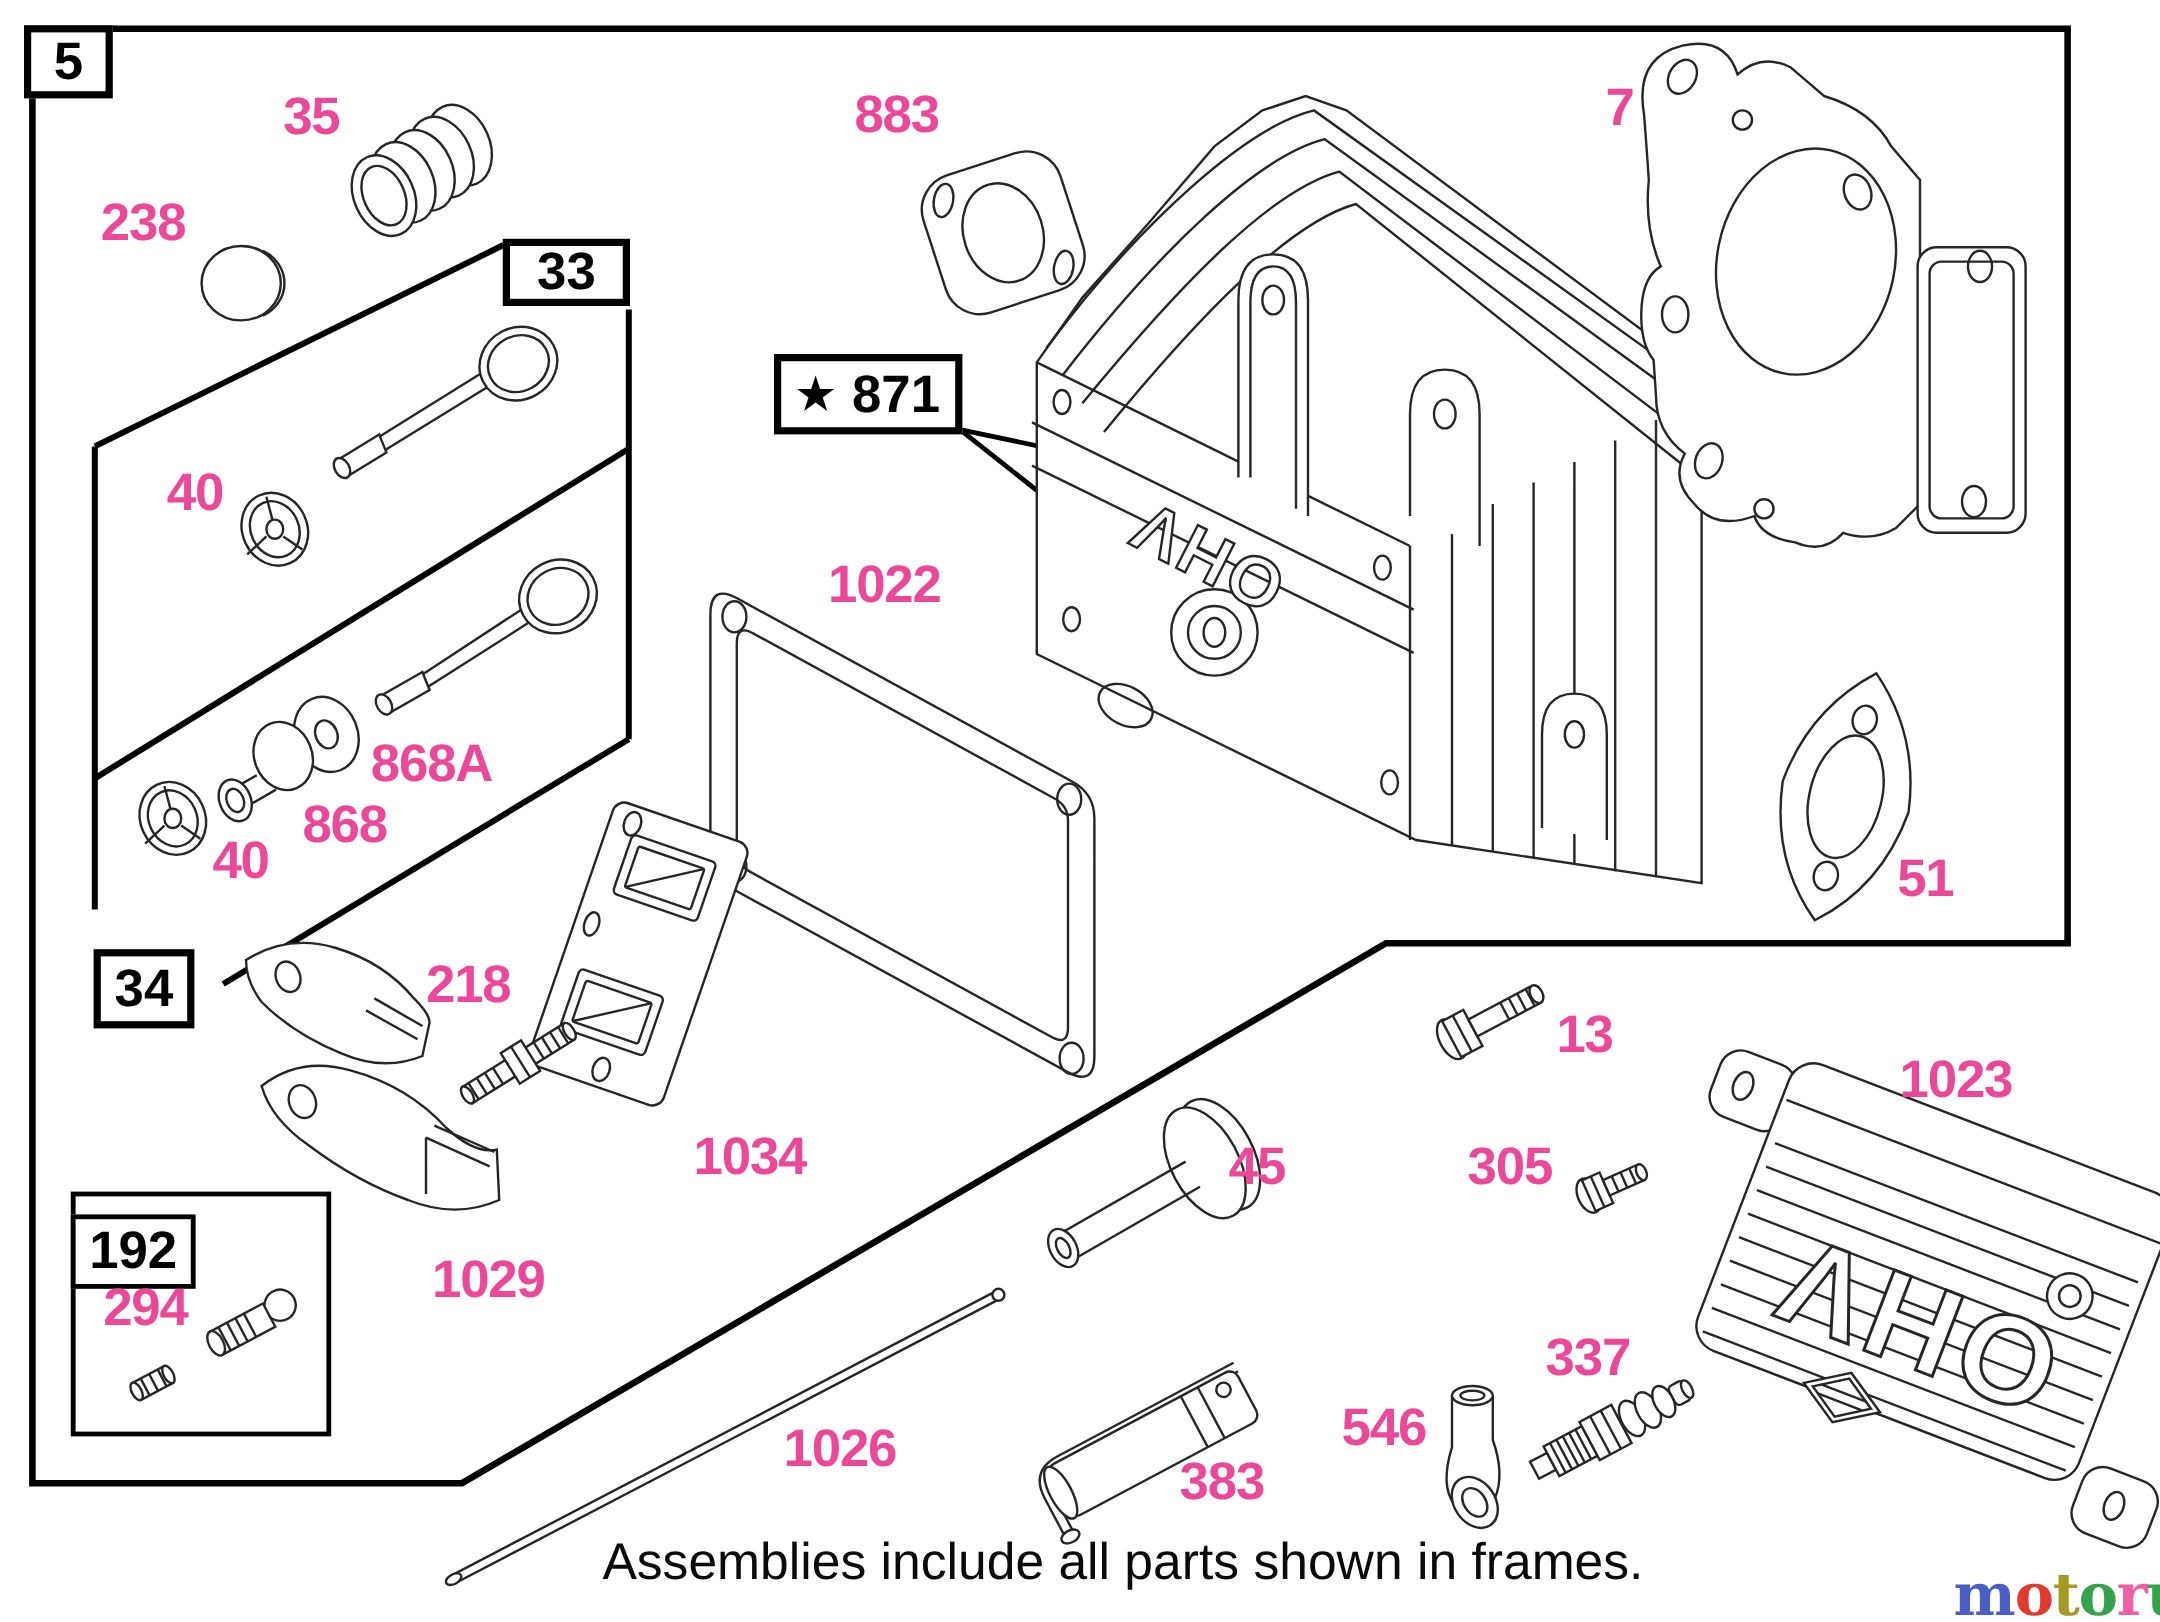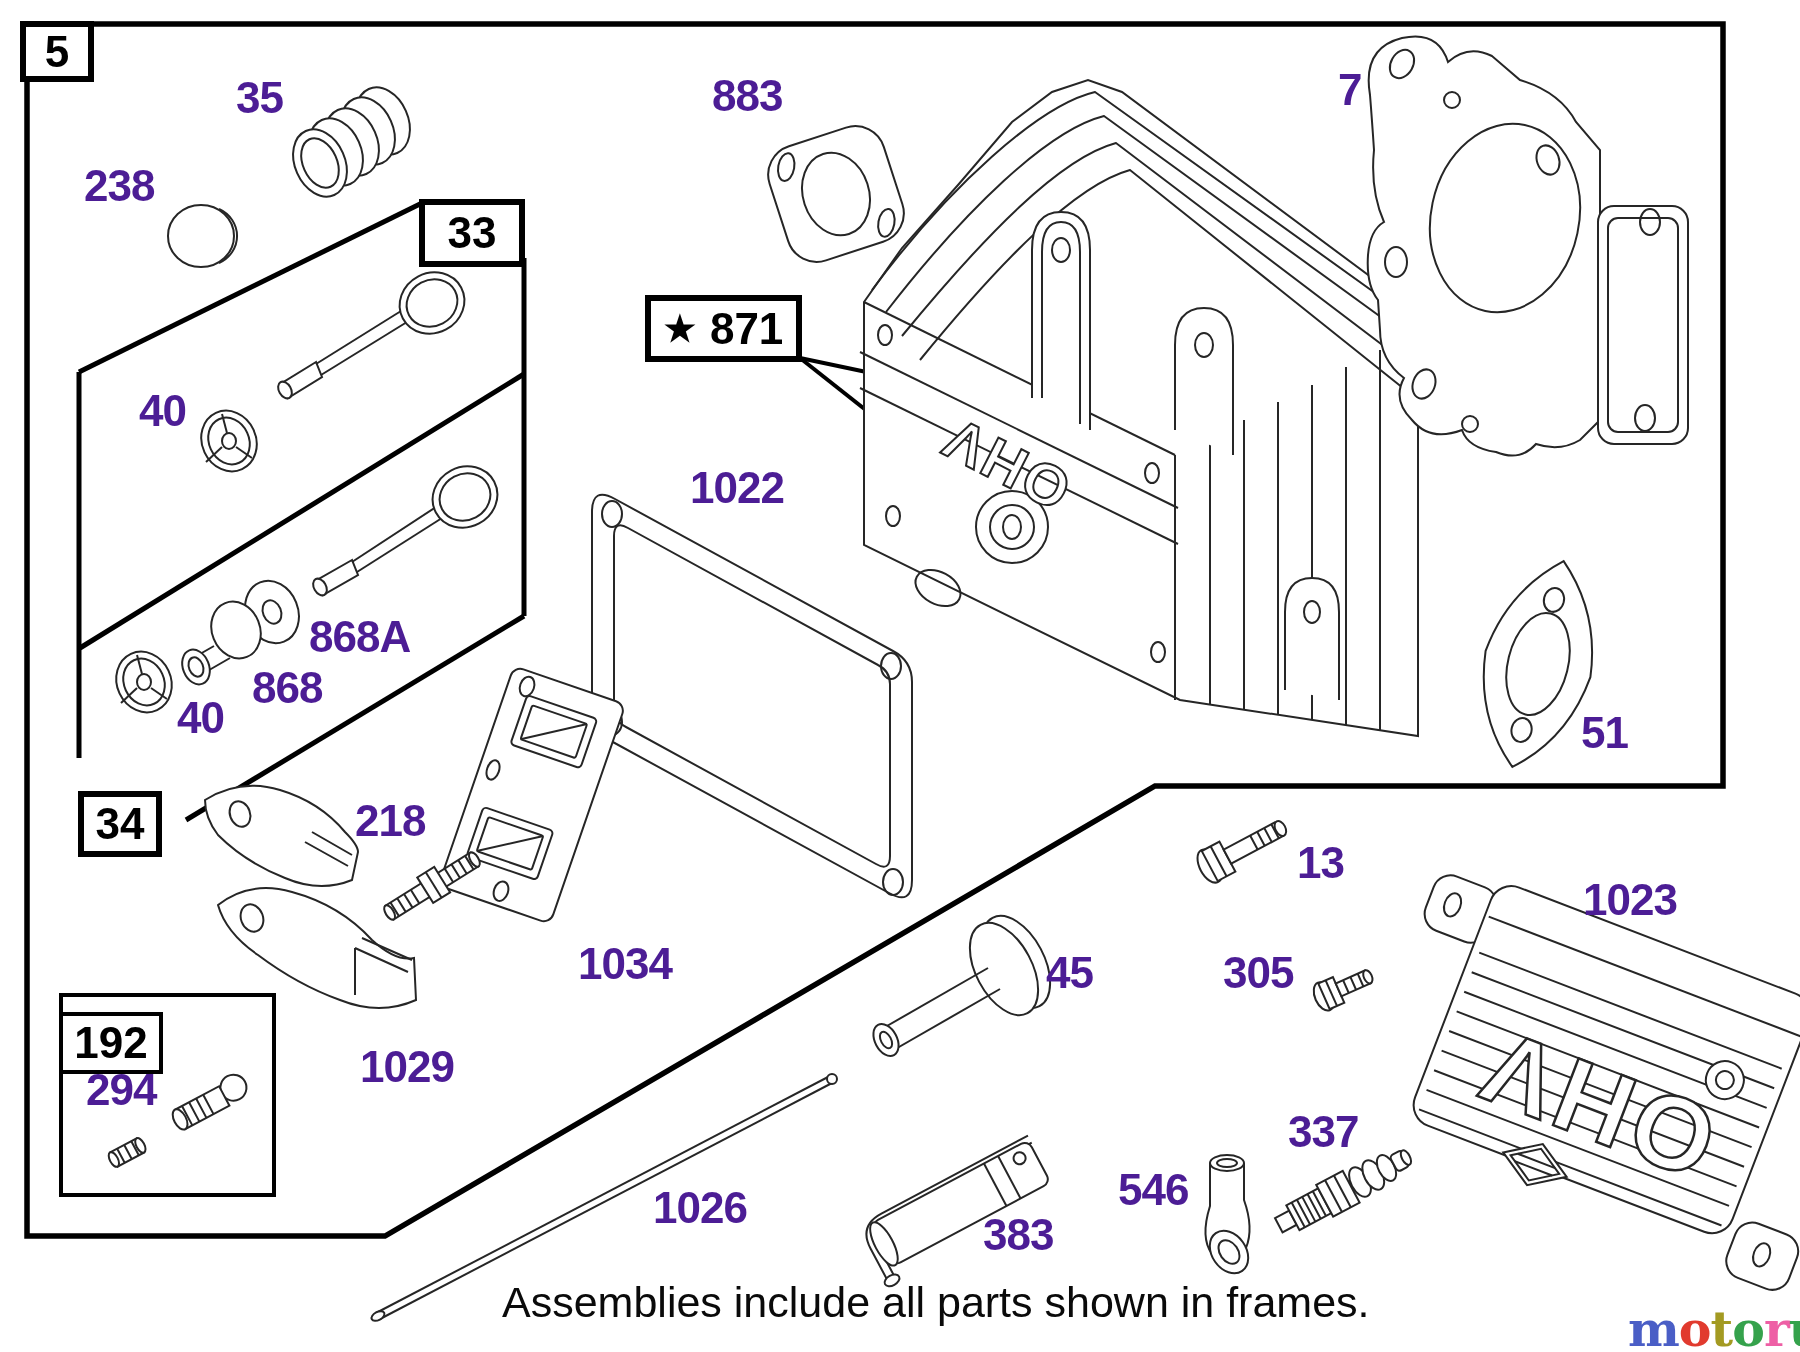--- a/index.html
+++ b/index.html
@@ -1,19 +1,19 @@
 <!DOCTYPE html>
 <html><head>
 <meta charset="utf-8">
 <style>
   html,body{margin:0;padding:0;background:#e8e8e8;}
   .stage{position:relative;width:1800px;height:1352px;background:#ffffff;overflow:hidden;
          font-family:"Liberation Sans",sans-serif;}
   svg{position:absolute;left:0;top:0;}
-  .plabel{position:absolute;font:bold 44px/1 "Liberation Sans",sans-serif;color:#4c1d95;
+  .plabel{position:absolute;font:bold 44px/1 "Liberation Sans",sans-serif;color:#ec4899;
           white-space:nowrap;letter-spacing:-1px;}
   .fbox{position:absolute;background:#fff;border:6px solid #000;display:flex;
         align-items:center;justify-content:center;font:bold 44px/1 "Liberation Sans",sans-serif;
         color:#000;box-sizing:border-box;}
   .fbox.thin{border-width:4px;}
   .outer192{position:absolute;border:4px solid #000;background:transparent;box-sizing:border-box;}
   .callout{position:absolute;background:#fff;border:6px solid #000;box-sizing:border-box;
            display:flex;align-items:center;justify-content:center;gap:14px;
            font:bold 44px/1 "Liberation Sans",sans-serif;color:#000;}
   .callout .star{font-size:36px;}
@@ -323,21 +323,21 @@
         <path d="M 1540,1183 L 1566,1166 L 1592,1183 L 1566,1200 Z" fill="none"></path>
         <path d="M 1546,1179 L 1586,1179 M 1546,1187 L 1586,1187" fill="none"></path>
       </g>
     </g>
   </g>
 </svg>
 
 <div class="fbox" style="left:20px;top:21px;width:74px;height:61px;">
   <span>5</span>
 </div>
-<div class="fbox" style="left:419px;top:199px;width:106px;height:68px;">
+<div class="fbox" style="left:419px;top:199px;width:106px;height:56px;">
   <span>33</span>
 </div>
 <div class="fbox" style="left:78px;top:791px;width:84px;height:66px;">
   <span>34</span>
 </div>
 <div class="outer192" style="left:59px;top:993px;width:217px;height:204px;"></div>
 <div class="fbox thin" style="left:59px;top:993px;width:104px;height:62px;margin-top:19px;">
   <span>192</span>
 </div>
 <div class="callout" style="left:645px;top:295px;width:157px;height:67px;">
@@ -355,21 +355,21 @@
 <div class="plabel" style="left:690px;top:466px">1022</div>
 <div class="plabel" style="left:1338px;top:68px">7</div>
 <div class="plabel" style="left:1581px;top:711px">51</div>
 <div class="plabel" style="left:355px;top:799px">218</div>
 <div class="plabel" style="left:578px;top:942px">1034</div>
 <div class="plabel" style="left:360px;top:1045px">1029</div>
 <div class="plabel" style="left:86px;top:1068px">294</div>
 <div class="plabel" style="left:1297px;top:841px">13</div>
 <div class="plabel" style="left:1223px;top:951px">305</div>
 <div class="plabel" style="left:1583px;top:878px">1023</div>
-<div class="plabel" style="left:1046px;top:951px">45</div>
+<div class="plabel" style="left:1024px;top:951px">45</div>
 <div class="plabel" style="left:1288px;top:1110px">337</div>
 <div class="plabel" style="left:1118px;top:1168px">546</div>
 <div class="plabel" style="left:983px;top:1213px">383</div>
 <div class="plabel" style="left:653px;top:1186px">1026</div>
 
 <div class="footer" style="left:488px;top:1281px;margin-left:14px;">Assemblies include all parts shown in frames.</div>
 
 <div class="wm" style="left:1628px;top:1300px;">
   <span style="color: rgb(74, 94, 198);">m</span>
   <span style="color: rgb(225, 58, 46);">o</span>

